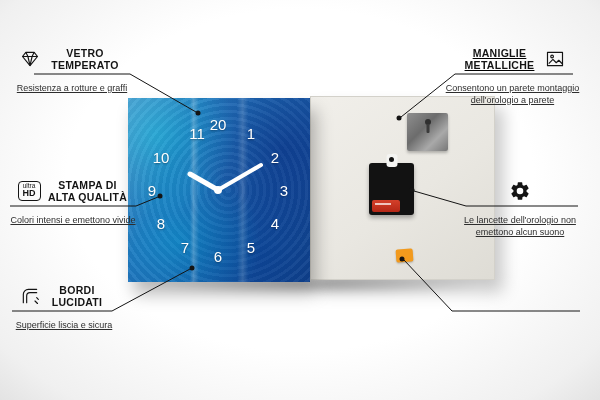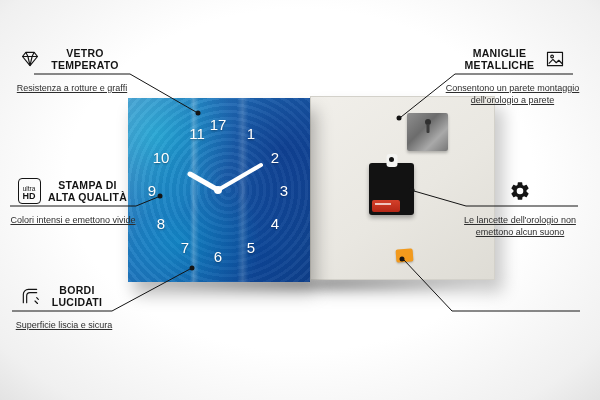--- a/index.html
+++ b/index.html
@@ -5,31 +5,31 @@
   html,body{margin:0;padding:0;}
   body{font-family:"Liberation Sans", sans-serif; background:#fff;}
   #stage{
     position:relative; width:600px; height:400px; overflow:hidden;
     background: radial-gradient(ellipse at 50% 45%, #ffffff 55%, #f0f0f0 88%, #e3e3e3 100%);
   }
 
   
   .callout{position:absolute; z-index:6;}
   .callout-head{display:flex; align-items:center; justify-content:center; gap:6px; height:30px;}
-  .callout-head.rev{flex-direction:row-reverse;}
+  .callout-head.rev{flex-direction:row-reverse;text-decoration:underline;}
   .callout-title{
     margin:0; font-size:10.5px; font-weight:bold; color:#141414;
     letter-spacing:.3px; text-align:center; line-height:1.18; text-transform:uppercase;
   }
   .callout-desc{
     margin:9px 0 0 0; font-size:9px; color:#2d2d2d; text-align:center; line-height:1.3;text-decoration:underline;
   }
   .icon svg{display:block;}
   .uhd{
-    border:1.5px solid #141414; border-radius:4px; padding:7px 4px 2px 4px;
+    border:1.5px solid #141414; border-radius:4px; padding:1px 4px 2px 4px;
     display:flex; flex-direction:column; align-items:center; line-height:1;
   }
   .uhd .u1{font-size:6.5px; color:#141414;}
   .uhd .u2{font-size:9px; font-weight:bold; color:#141414;}
 
   
   .clock-front{
     position:absolute; left:128px; top:98px; width:182px; height:184px; z-index:3;
     background:
       linear-gradient(90deg, transparent 34%, rgba(255,255,255,.22) 36%, transparent 39%,
@@ -119,21 +119,21 @@
       <div class="slot"></div>
     </div>
     <div class="mechanism">
       <div class="hook"></div>
       <div class="battery"></div>
     </div>
     <div class="foam-spacer"></div>
   </div>
 
   <div class="clock-front">
-    <span class="num" style="left:90px;top:26px">17</span>
+    <span class="num" style="left:90px;top:26px">20</span>
     <span class="num" style="left:123px;top:35px">1</span>
     <span class="num" style="left:147px;top:59px">2</span>
     <span class="num" style="left:156px;top:92px">3</span>
     <span class="num" style="left:147px;top:125px">4</span>
     <span class="num" style="left:123px;top:149px">5</span>
     <span class="num" style="left:90px;top:158px">6</span>
     <span class="num" style="left:57px;top:149px">7</span>
     <span class="num" style="left:33px;top:125px">8</span>
     <span class="num" style="left:24px;top:92px">9</span>
     <span class="num" style="left:33px;top:59px">10</span>

